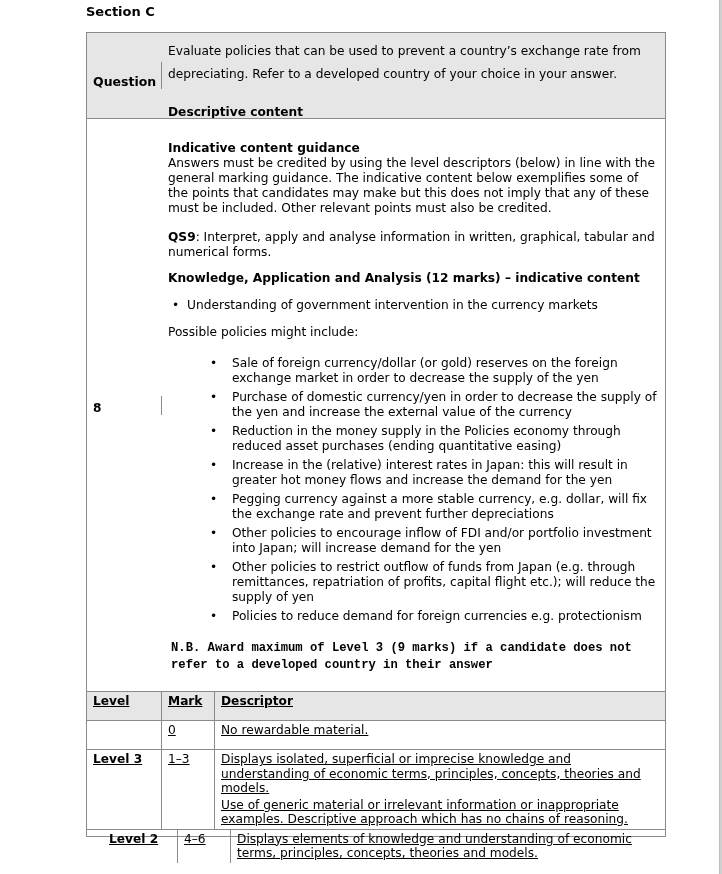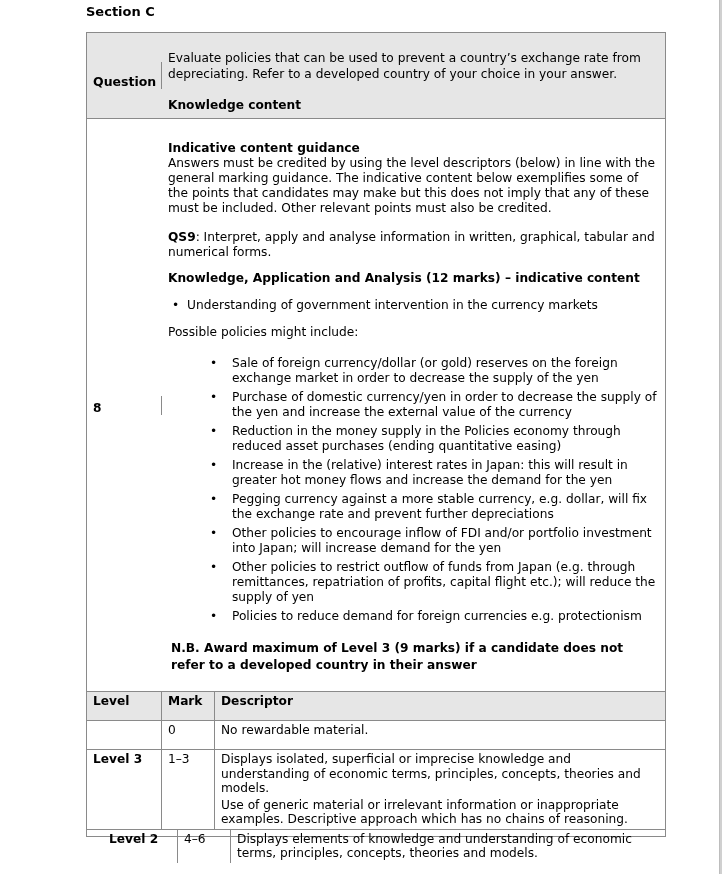--- a/index.html
+++ b/index.html
@@ -5,55 +5,55 @@
   html, body { margin: 0; padding: 0; }
   body {
     width: 722px; height: 874px; background: #ffffff; position: relative; overflow: hidden;
     font-family: "DejaVu Sans", sans-serif; color: #000; font-size: 12.2px;
   }
   .page-edge { position: absolute; left: 719px; top: 0; width: 3px; height: 874px; background: #d0d0d0; border-left: 1px solid #bdbdbd; }
   .section-title { position: absolute; left: 86px; top: 4px; font-weight: bold; font-size: 13px; text-align: right; }
   .tbl { position: absolute; left: 86px; width: 580px; border: 1px solid #8a8a8a; box-sizing: border-box; align-items: center; }
   .q-head { top: 32px; height: 87px; background: #e6e6e6; display: flex; }
   .q-col { width: 75px; border-right: 1px solid #8a8a8a; padding: 12px 0 0 6px; font-weight: bold; font-size: 12.5px; box-sizing: border-box; }
-  .q-text { flex: 1; padding: 12px 16px 0 6px; line-height: 16px; }
+  .q-text { flex: 1; padding: 12px 16px 0 6px; line-height: 23px; }
   .q-text .sub { font-weight: bold; margin-top: 15px; }
   .body-row { top: 118px; height: 574px; display: flex; border-top: 1px solid #8a8a8a; }
   .num-col { width: 75px; border-right: 1px solid #8a8a8a; padding: 5px 0 0 6px; font-weight: bold; box-sizing: border-box; }
   .content { flex: 1; padding: 5px 6px 0 6px; line-height: 15px; }
   .bold { font-weight: bold; }
   .para { margin: 0; }
   .gap { height: 14px; }
   ul { margin: 0; padding: 0; list-style: none; }
   .li-simple { position: relative; padding-left: 19px; margin-top: 12px; }
   .li-simple .dot, .li-pol .dot { position: absolute; left: 4px; top: 0; }
   .li-pol { position: relative; padding-left: 64px; margin-bottom: 4px; }
   .li-pol .dot { left: 42px; }
-  .nb { margin-top: 16px; padding-left: 3px; font-weight: bold; line-height: 17px; }
+  .nb { margin-top: 16px; padding-left: 3px; font-weight: bold; line-height: 17px; font-family: Liberation Mono, monospace; }
   .lvl { top: 691px; height: 146px; }
-  .lvl-row { display: flex; border-bottom: 1px solid #8a8a8a; }
+  .lvl-row { display: flex; border-bottom: 1px solid #8a8a8a; text-decoration: underline; }
   .lvl-row:last-child { border-bottom: none; margin-left: 16px; }
   .lvl-row.header { background: #e6e6e6; font-weight: bold; }
   .c1 { width: 75px; border-right: 1px solid #8a8a8a; padding: 2px 0 0 6px; box-sizing: border-box; font-weight: bold; }
   .c2 { width: 53px; border-right: 1px solid #8a8a8a; padding: 2px 0 12px 6px; box-sizing: border-box; }
   .c3 { flex: 1; padding: 2px 6px 2px 6px; line-height: 14.5px; }
   .lvl-row.header .c2 { font-weight: bold; }
 </style>
 </head>
 <body>
 
 <div class="page-edge"></div>
 
 <div class="section-title">Section C</div>
 
 <div class="tbl q-head">
   <div class="q-col">Question</div>
   <div class="q-text">
     <div>Evaluate policies that can be used to prevent a country’s exchange rate from depreciating. Refer to a developed country of your choice in your answer.</div>
-    <div class="sub">Knowledge content</div>
+    <div class="sub">Descriptive content</div>
   </div>
 </div>
 
 <div class="tbl body-row">
   <div class="num-col">8</div>
   <div class="content">
     <p class="para bold">Indicative content guidance</p>
     <p class="para">Answers must be credited by using the level descriptors (below) in line with the general marking guidance. The indicative content below exemplifies some of the points that candidates may make but this does not imply that any of these must be included. Other relevant points must also be credited.</p>
     <div class="gap"></div>
     <p class="para"><span class="bold">QS9</span><span>: Interpret, apply and analyse information in written, graphical, tabular and numerical forms.</span></p>

